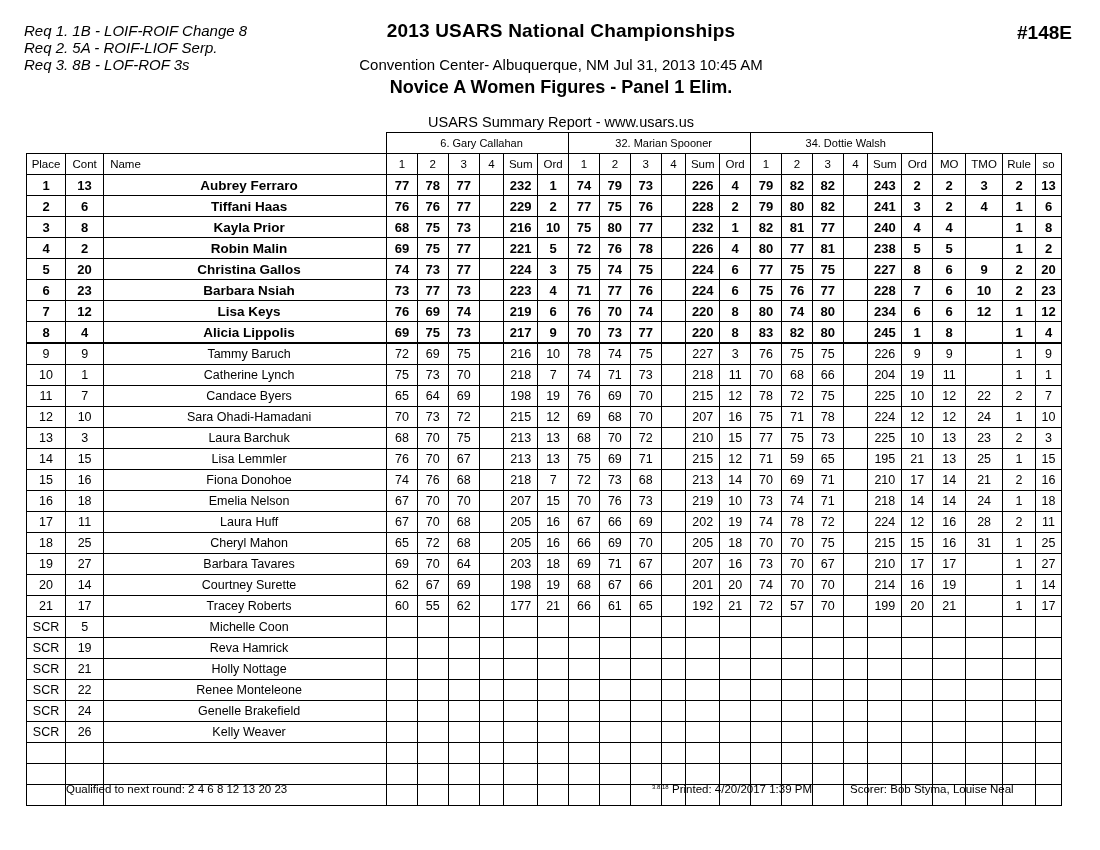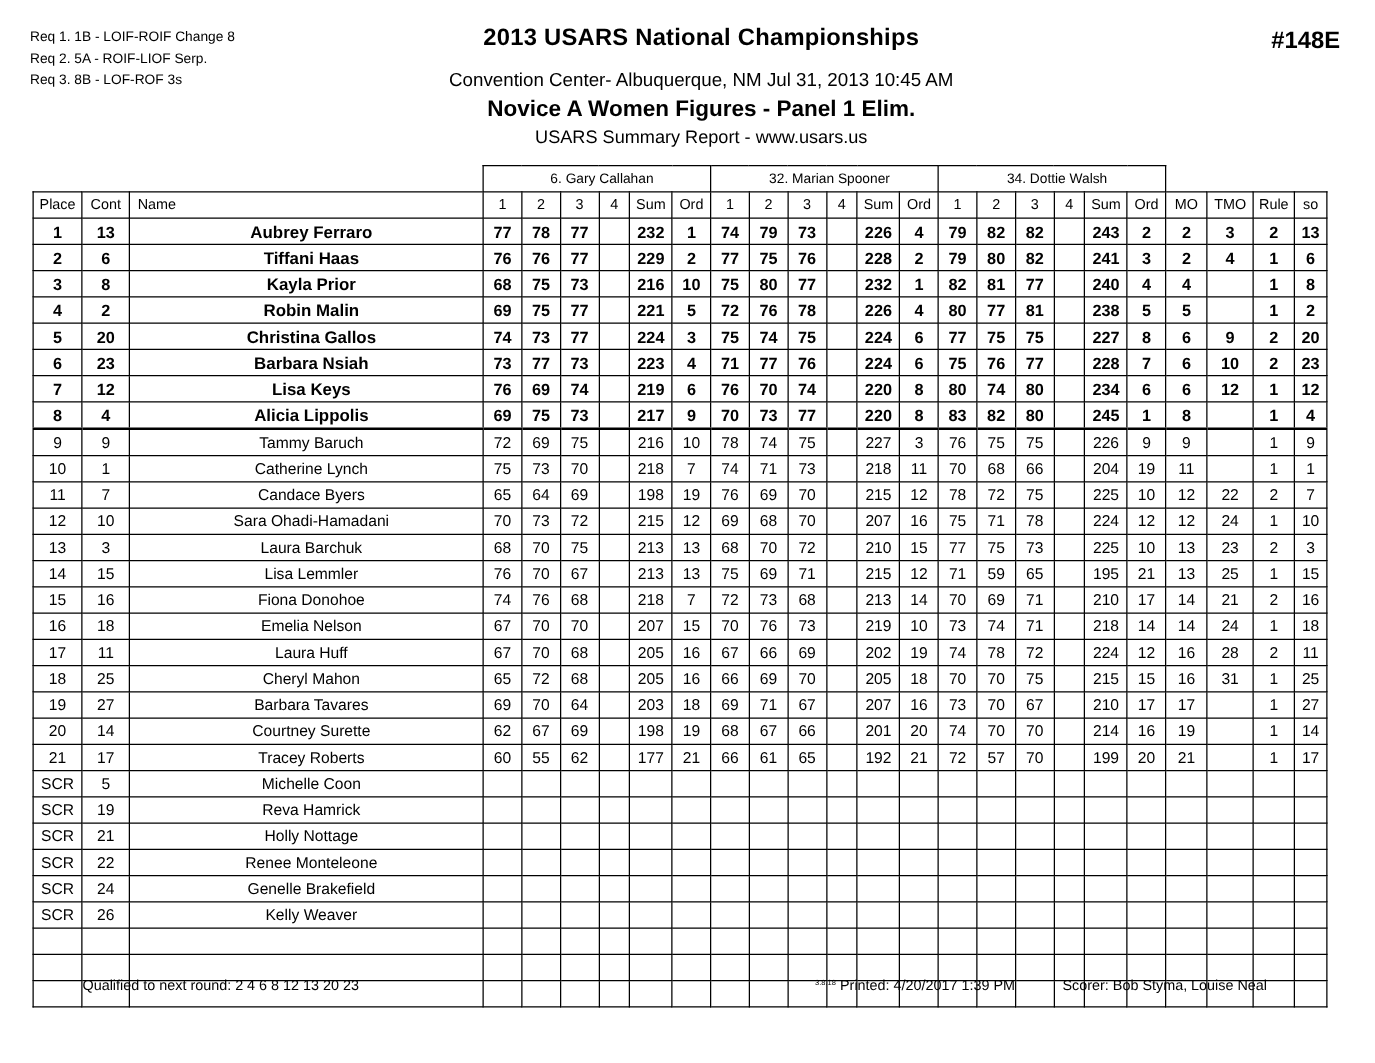--- a/index.html
+++ b/index.html
@@ -18,22 +18,23 @@
 
   
   .header {
     position: relative;
     height: 115px;
   }
   .reqs {
     position: absolute;
     left: 24px;
     top: 22px;
-    font-size: 11px;
+    font-size: 15px;
     line-height: 17px;
+    font-style: italic;
   }
   .center-block {
     text-align: center;
     padding-top: 20px;
     padding-left: 22px;
   }
   .title-main {
     font-size: 19px;
     font-weight: bold;
     letter-spacing: 0.2px;
@@ -42,21 +43,21 @@
     font-size: 15px;
     margin-top: 14px;
   }
   .title-event {
     font-size: 18px;
     font-weight: bold;
     margin-top: 4px;
   }
   .title-report {
     font-size: 14.5px;
-    margin-top: 4px;
+    margin-top: 16px;
   }
   .doc-code {
     position: absolute;
     right: 28px;
     top: 22px;
     font-size: 19px;
     font-weight: bold;
   }
 
   

